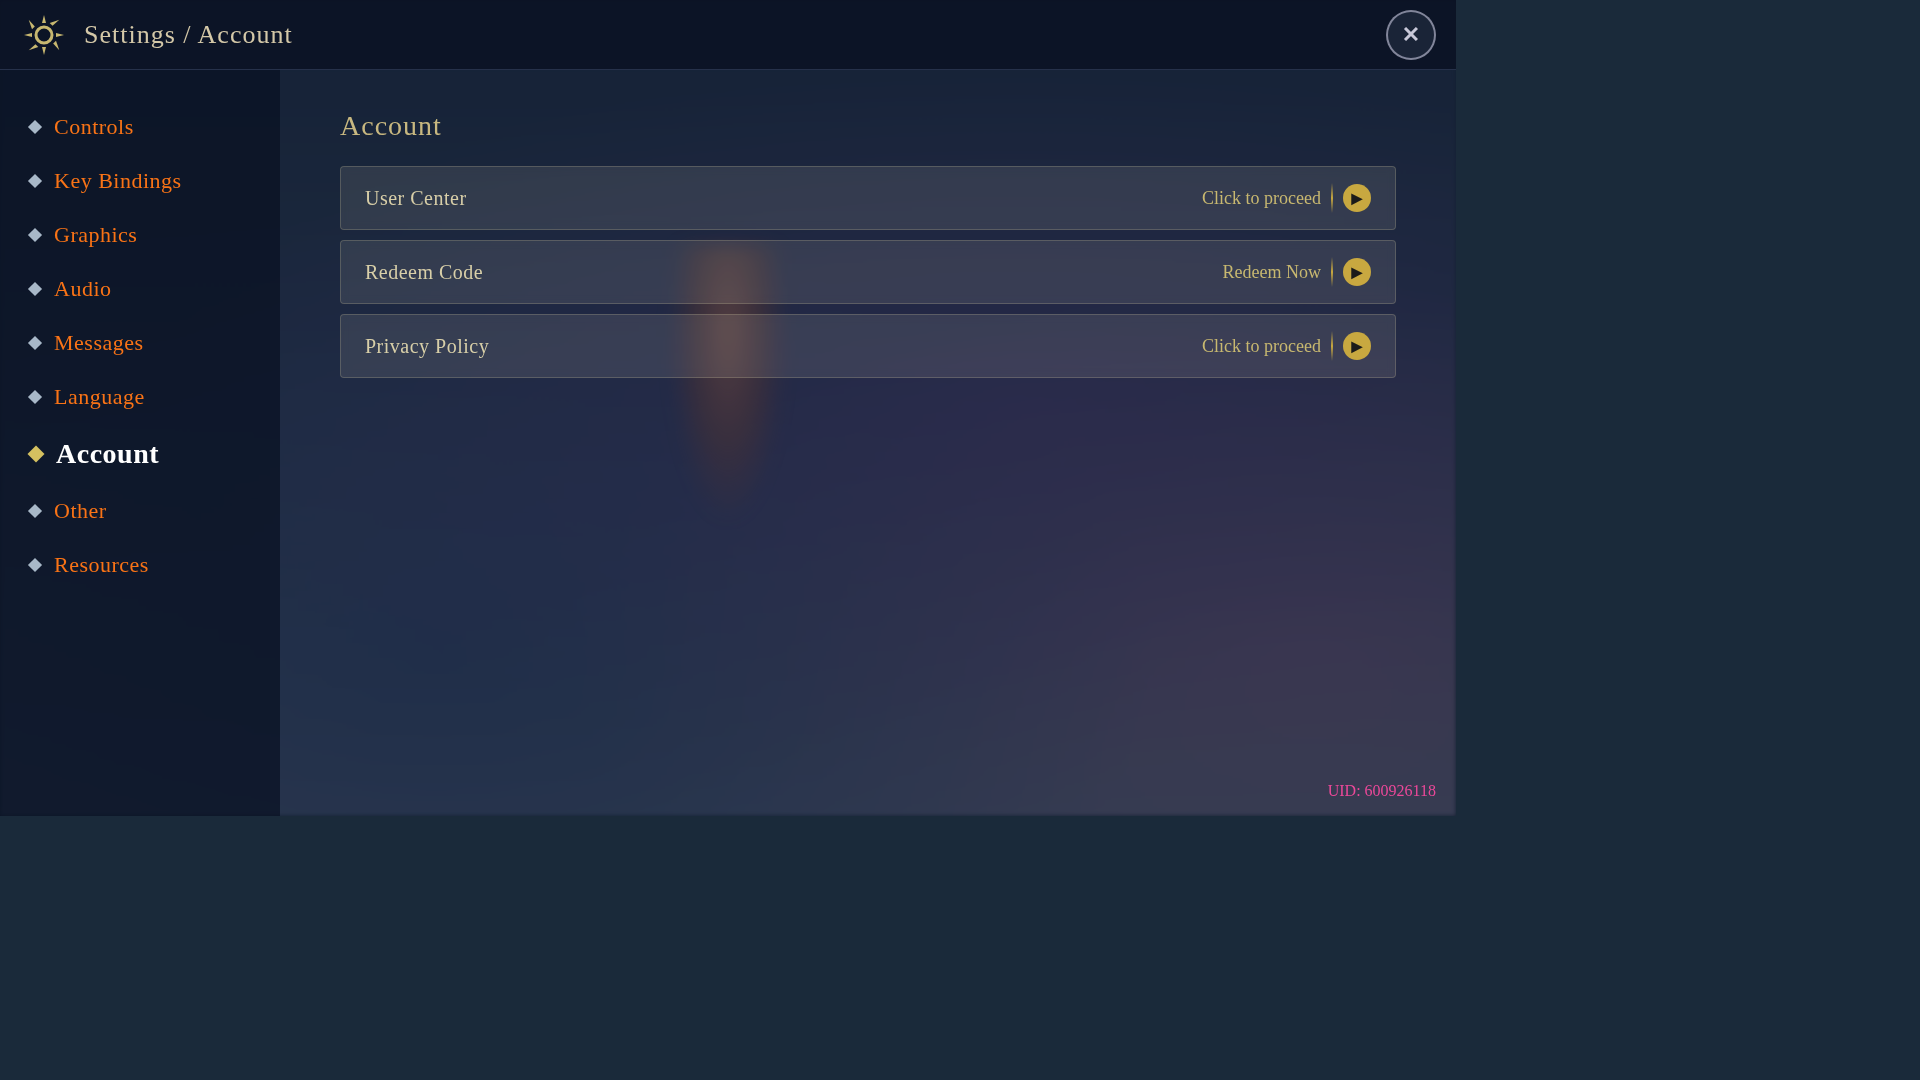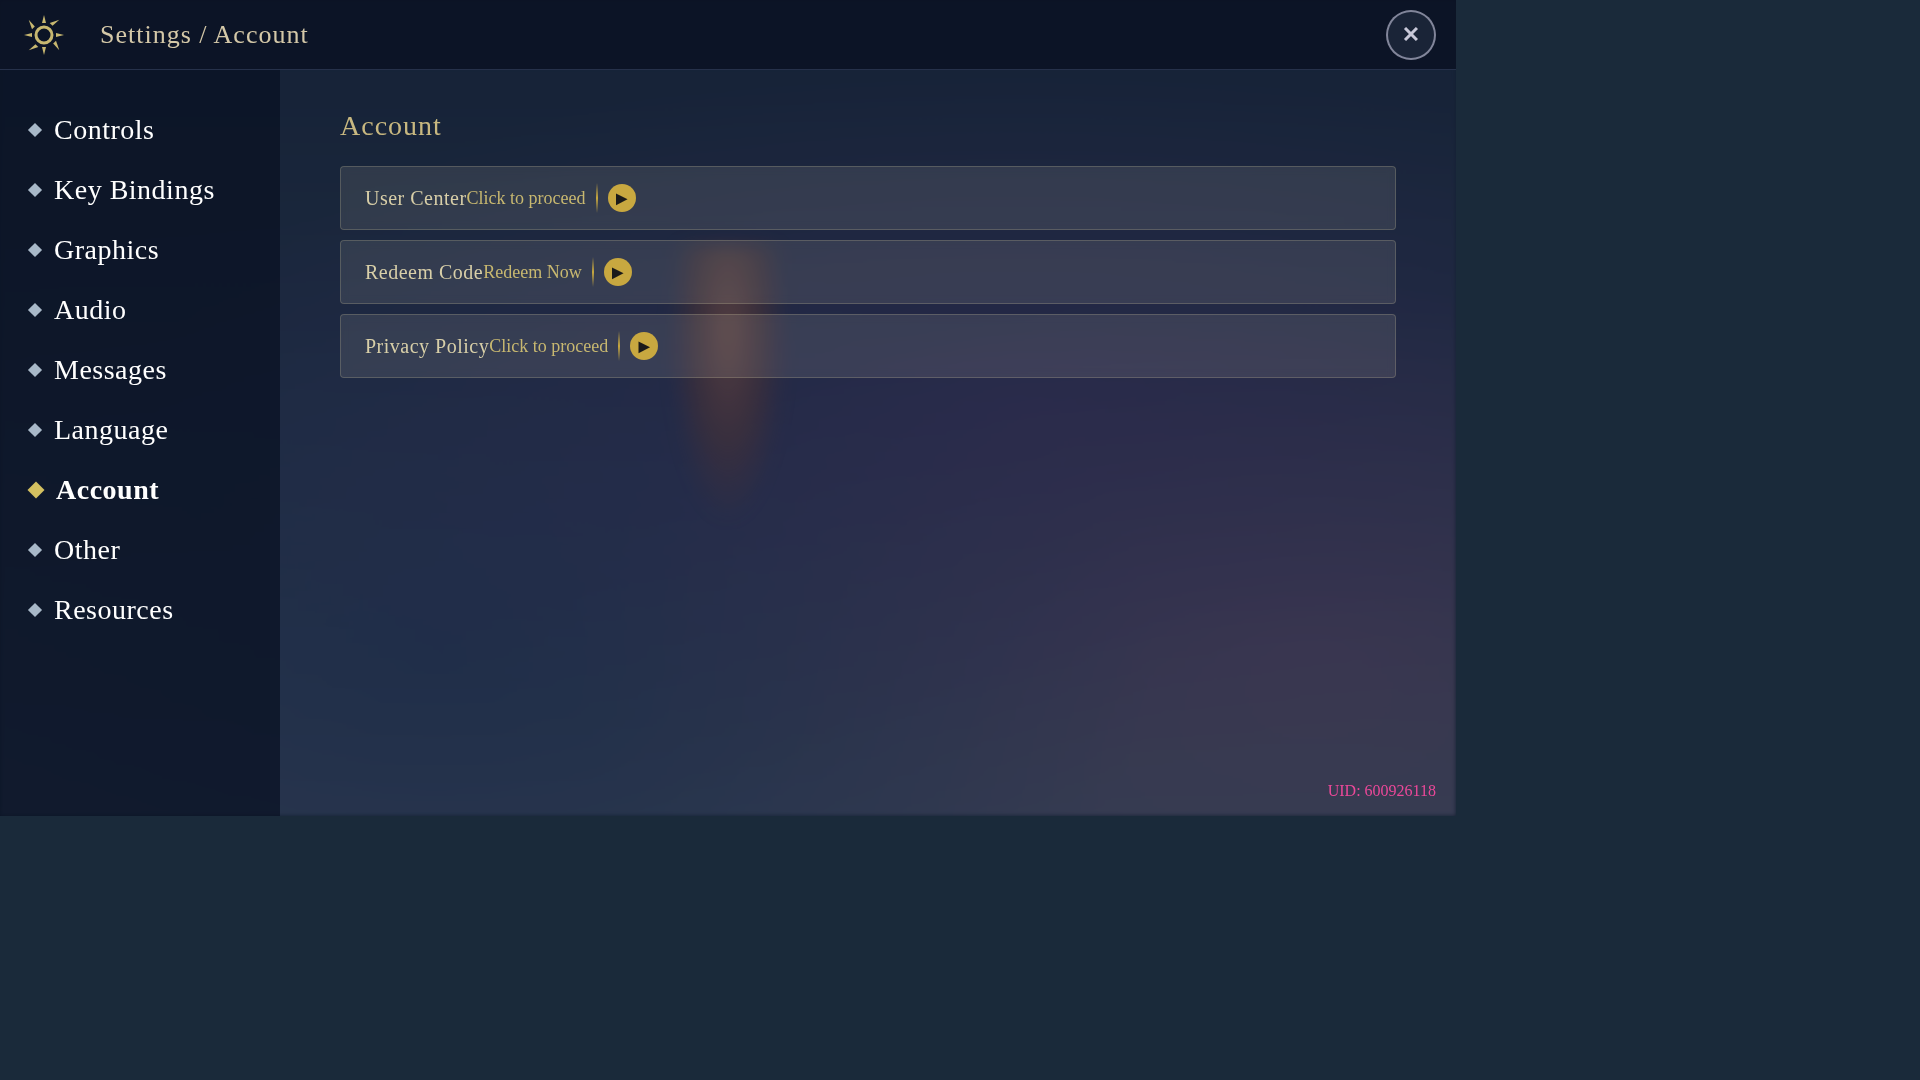--- a/index.html
+++ b/index.html
@@ -49,21 +49,20 @@
       position: absolute;
       top: 0;
       left: 0;
       right: 0;
       height: 70px;
       background: rgba(10, 18, 35, 0.85);
       display: flex;
       align-items: center;
       padding: 16px 20px;
       border-bottom: 1px solid rgba(100, 120, 160, 0.3);
-      gap: 16px;
     }
 
     .header-icon {
       width: 48px;
       height: 48px;
       margin-right: 16px;
       position: relative;
     }
 
     .gear-svg {
@@ -106,22 +105,22 @@
       width: 280px;
       background: rgba(10, 18, 35, 0.75);
       padding-top: 30px;
     }
 
     .sidebar-item {
       display: flex;
       align-items: center;
       padding: 14px 20px 14px 30px;
       cursor: pointer;
-      color: #ffffff;
-      font-size: 28px;
+      color: #f97316;
+      font-size: 22px;
       letter-spacing: 0.5px;
       transition: color 0.2s;
       position: relative;
     }
 
     .sidebar-item.active {
       color: #ffffff;
       font-size: 28px;
       font-weight: bold;
     }
@@ -157,21 +156,21 @@
       color: #c8b880;
       margin-bottom: 24px;
       font-weight: normal;
       letter-spacing: 1px;
     }
 
     
     .account-row {
       display: flex;
       align-items: center;
-      justify-content: flex-start;
+      justify-content: space-between;
       background: rgba(220, 215, 195, 0.12);
       border: 1px solid rgba(200, 190, 150, 0.25);
       border-radius: 4px;
       padding: 16px 24px;
       margin-bottom: 10px;
       cursor: pointer;
       transition: background 0.2s;
       backdrop-filter: blur(4px);
     }
 

